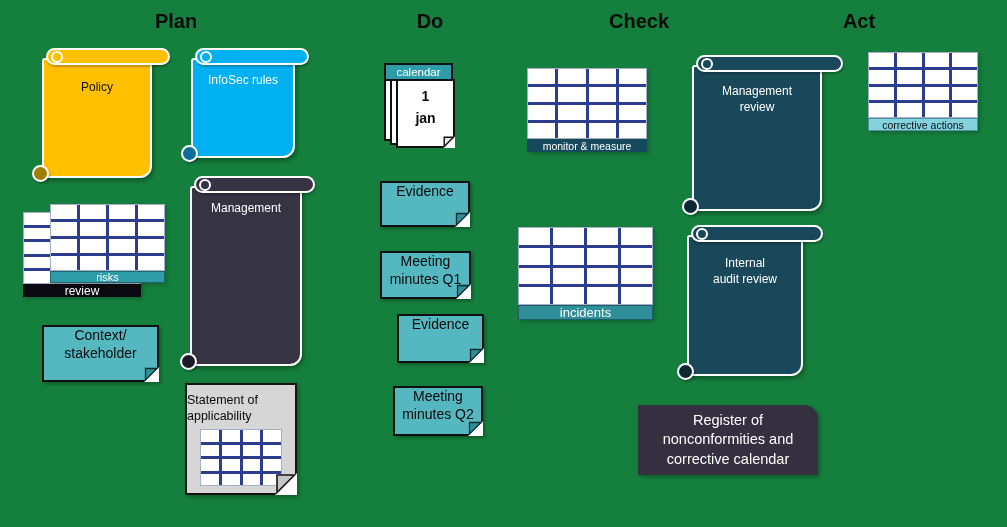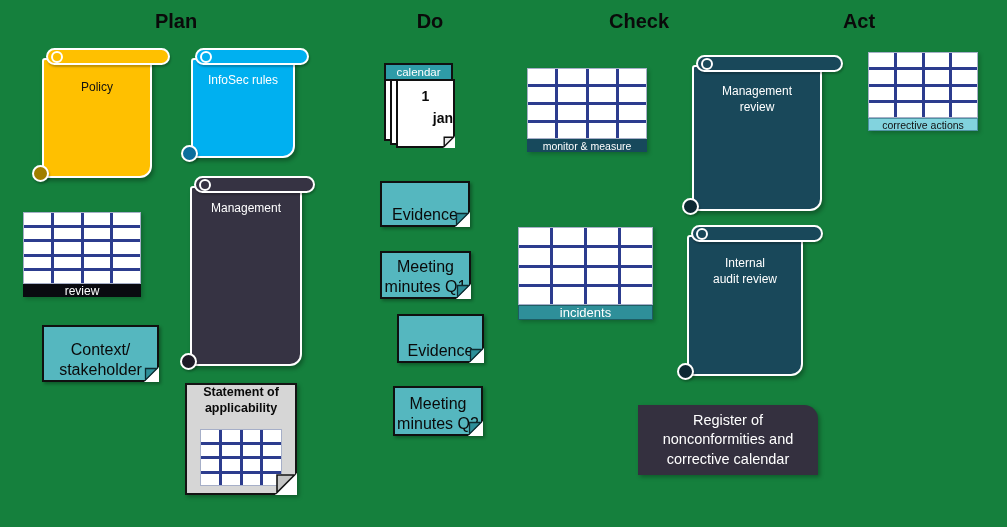--- a/index.html
+++ b/index.html
@@ -55,41 +55,41 @@
   .bar{display:flex;align-items:center;justify-content:center;color:#fff;flex:0 0 auto}
   .bar.monitor{height:13px;background:#17495C;font-size:10.5px}
   .bar.incidents{height:15px;background:#2E8F99;font-size:13px;border:1px solid rgba(0,0,0,.35)}
   .bar.risks{height:12px;background:#2E9CA8;font-size:11px;border:1px solid rgba(0,0,0,.35)}
   .bar.assets{height:13px;background:#0A0A10;font-size:12px}
   .bar.corrective{height:13px;background:#82D3DE;color:#111;font-size:10.5px;
                   border:1px solid #4E93A3}
 
   
   .note{position:absolute;background:#55B7BF;border:2px solid #101010;
-        display:flex;align-items:flex-end;justify-content:center;text-align:center;
-        font-size:16px;color:#0a0a0a;box-shadow:2px 2px 3px rgba(0,0,0,.3)}
+        display:flex;align-items:flex-start;justify-content:center;text-align:center;
+        font-size:14px;color:#0a0a0a;box-shadow:2px 2px 3px rgba(0,0,0,.3)}
   .note .txt{white-space:pre-line;line-height:1.25}
   .fold{position:absolute;right:-2px;bottom:-2px;display:block}
 
   
   .calendar{position:absolute;left:384px;top:63px;width:71px;height:85px}
   .cal-page{position:absolute;background:#fff;border:2px solid #101010}
   .cal-p1{left:0;top:16px;width:58px;height:62px}
   .cal-p2{left:6px;top:16px;width:58px;height:66px}
   .cal-pf{left:12px;top:16px;width:59px;height:69px}
   .cal-header{position:absolute;top:0;left:0;right:2px;height:18px;background:#2E9CA8;
               border:2px solid #101010;color:#fff;font-size:11.5px;z-index:2;
               display:flex;align-items:center;justify-content:center}
   .cal-day{margin-top:7px;text-align:center;font-weight:bold;font-size:14px}
-  .cal-month{margin-top:6px;text-align:right;font-weight:bold;font-size:14px}
+  .cal-month{margin-top:6px;text-align:center;font-weight:bold;font-size:14px}
 
   
   .soa{position:absolute;left:185px;top:383px;width:112px;height:112px;background:#D6D6D6;
        border:2px solid #141414;box-shadow:2px 2px 4px rgba(0,0,0,.3)}
-  .soa-title{margin-top:0;text-align:center;font-weight:bold;font-size:12.5px;
+  .soa-title{margin-top:8px;font-weight:normal;font-size:12.5px;
              white-space:pre-line;line-height:1.25}
   .soa-tbl{position:absolute;left:13px;top:44px;width:82px;height:57px;
            display:flex;flex-direction:column;box-shadow:none}
 
   
   .register{position:absolute;left:638px;top:405px;width:180px;height:70px;background:#34303F;
             border-radius:0 14px 0 0;color:#fff;display:flex;align-items:center;
             justify-content:center;text-align:center;font-size:14.5px;white-space:pre-line;
             line-height:1.35;box-shadow:2px 2px 4px rgba(0,0,0,.3)}
 </style>
@@ -140,20 +140,41 @@
         <div class="cell"></div>
         <div class="cell"></div>
         <div class="cell"></div>
         <div class="cell"></div>
         <div class="cell"></div>
         <div class="cell"></div>
       </div>
     <div class="bar assets">review</div>
   </div>
 
+  <div class="tbl" style="left:50px;top:204px;width:115px;height:79px">
+    <div class="grid">
+        <div class="cell"></div>
+        <div class="cell"></div>
+        <div class="cell"></div>
+        <div class="cell"></div>
+        <div class="cell"></div>
+        <div class="cell"></div>
+        <div class="cell"></div>
+        <div class="cell"></div>
+        <div class="cell"></div>
+        <div class="cell"></div>
+        <div class="cell"></div>
+        <div class="cell"></div>
+        <div class="cell"></div>
+        <div class="cell"></div>
+        <div class="cell"></div>
+        <div class="cell"></div>
+      </div>
+    <div class="bar risks">risks</div>
+  </div>
 
   <div class="note" style="left:42px;top:325px;width:117px;height:57px">
     <span class="txt">Context/
 stakeholder</span>
     <svg class="fold" width="15" height="15" viewBox="0 0 15 15">
       <polygon points="15,0 15,15 0,15" fill="#ffffff"></polygon>
       <polygon points="13,1.5 1.5,13 1.5,1.5" fill="#2E8F99" stroke="#0d2b30" stroke-width="1.3"></polygon>
     </svg>
   </div>
 

